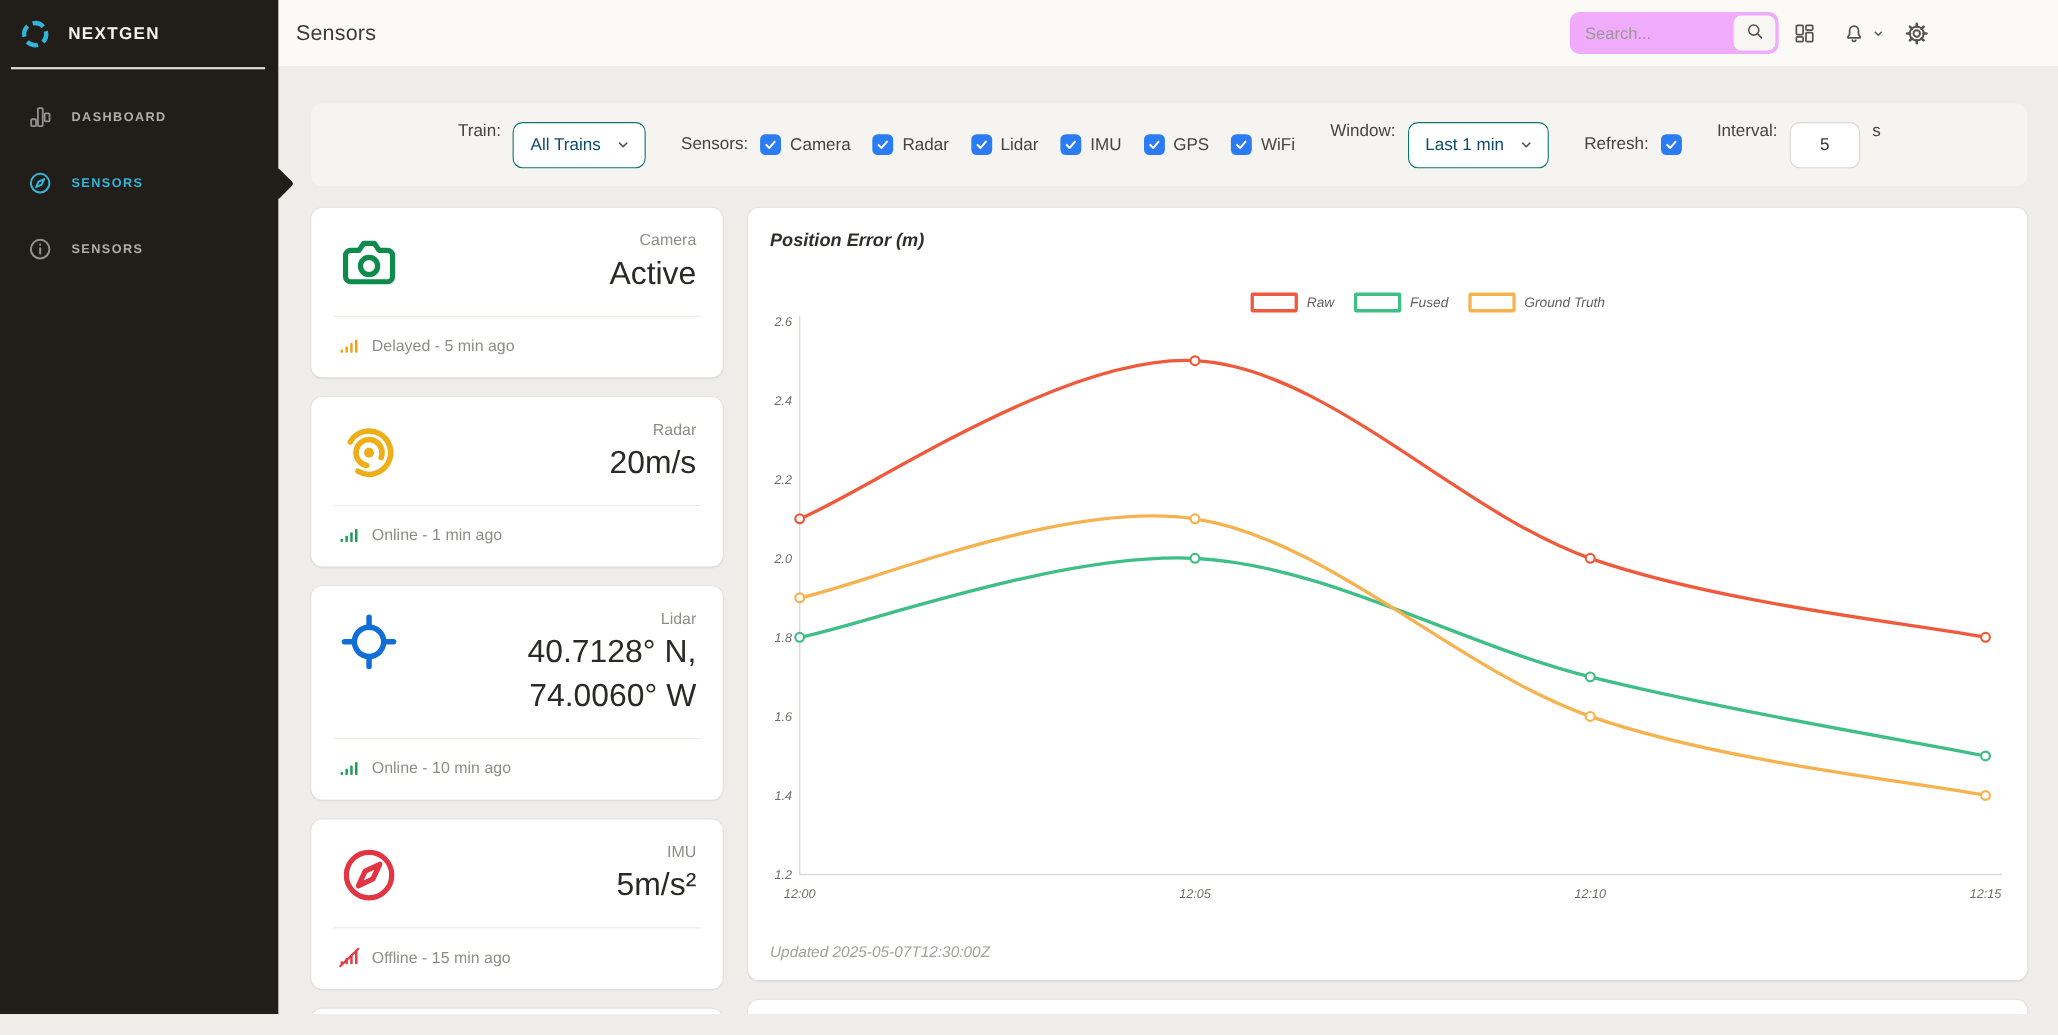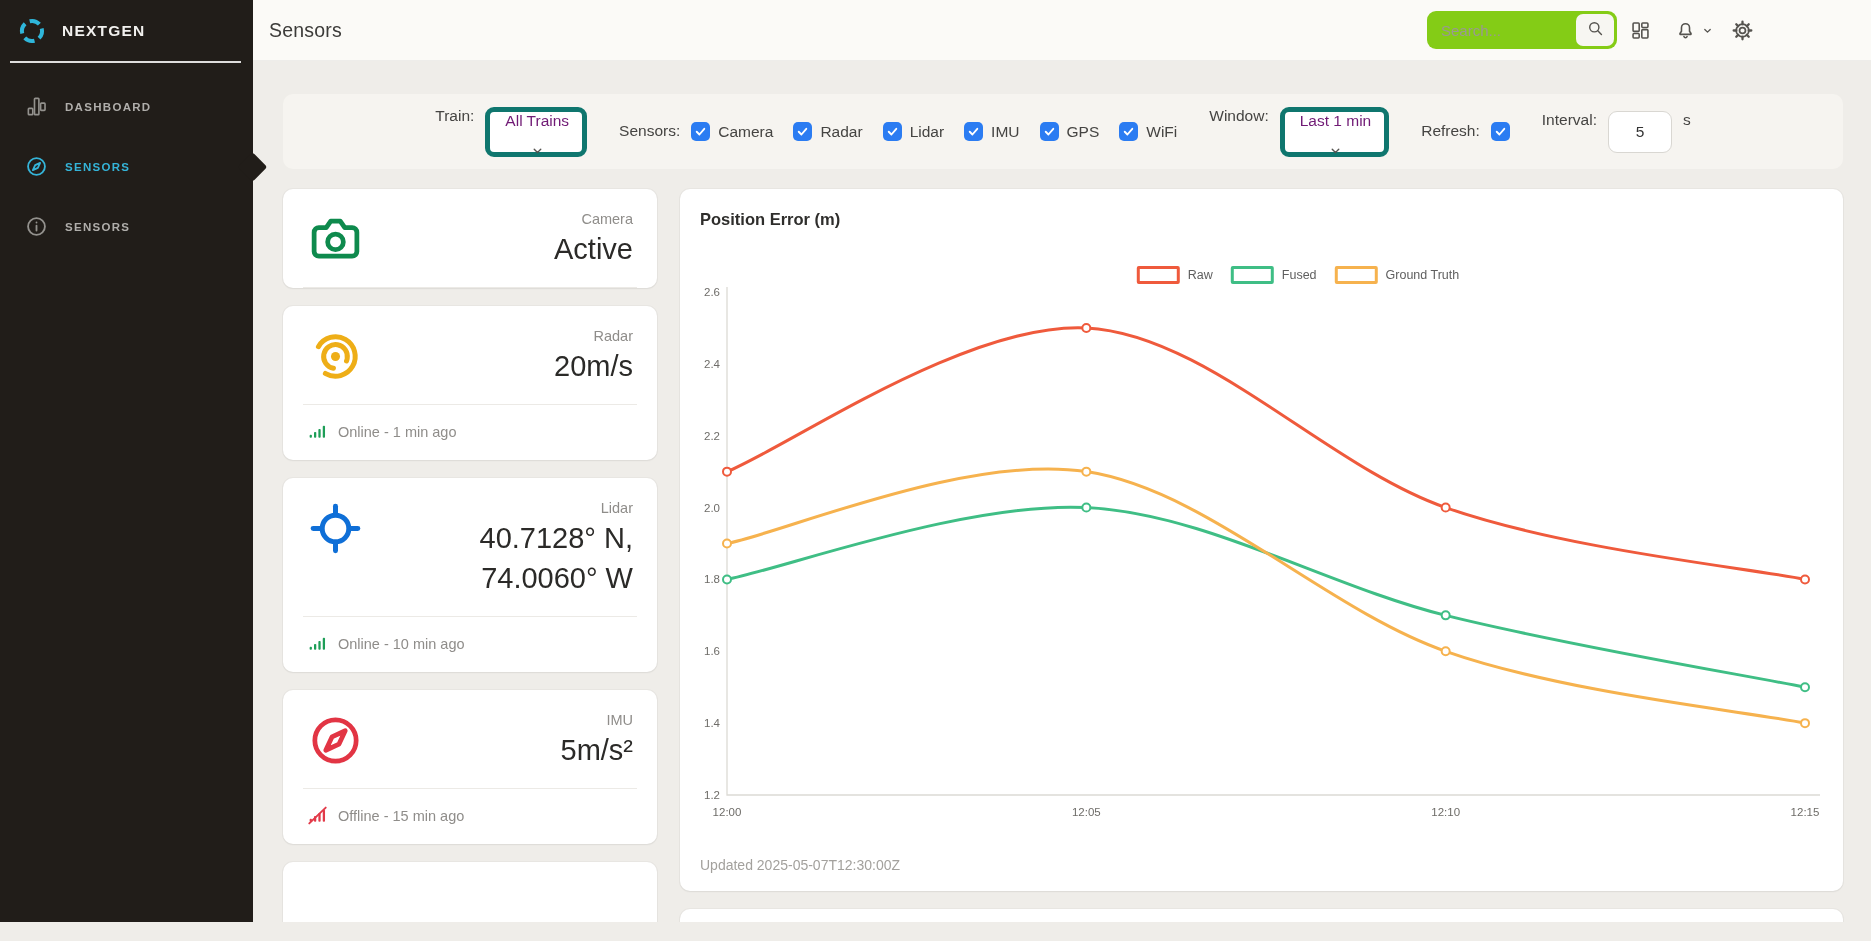--- a/index.html
+++ b/index.html
@@ -19,37 +19,37 @@
   .nav-item .nicon svg{width:23px;height:23px;}
   .nav-item .nlabel{font-size:11.5px;font-weight:700;letter-spacing:1.3px;}
   .nav-item.active,.nav-item.active .nicon{color:#35b4d8;}
   .notch{position:absolute;right:-10px;top:50%;width:21px;height:21px;transform:translateY(-50%) rotate(45deg);background:#211d19;border-radius:3px;}
 
   
   .main{flex:1;min-width:0;display:flex;flex-direction:column;}
   .topbar{height:60px;flex:none;background:#fbfaf7;display:flex;align-items:center;padding-left:16px;border-bottom:1px solid rgba(0,0,0,.05);}
   .page-title{margin:0;font-size:19.5px;font-weight:400;color:#3c3b39;letter-spacing:.2px;}
   .topbar-right{margin-left:auto;display:flex;align-items:center;padding-right:117px;}
-  .searchbox{width:190px;height:38px;background:#84cc16;border-radius:9px;display:flex;align-items:center;}
+  .searchbox{width:190px;height:38px;background:#f0abfc;border-radius:9px;display:flex;align-items:center;}
   .search-input{flex:1;min-width:0;border:0;background:transparent;outline:none;padding:0 6px 0 14px;font-size:15px;color:#444;font-family:inherit;}
   .search-input::placeholder{color:#9a9894;}
   .search-btn{flex:none;width:38px;height:32px;margin-right:3px;border:0;border-radius:7px;background:#f7f6f2;display:flex;align-items:center;justify-content:center;cursor:pointer;color:#55534f;}
   .iconbtn{border:0;background:transparent;padding:0;display:flex;align-items:center;cursor:pointer;color:#55534f;}
   .iconbtn svg{display:block;}
   .gap1{margin-left:13px;} .gap2{margin-left:24px;} .gap3{margin-left:17px;}
 
   
   .content{flex:1;padding:0 28px 0 30px;}
   .filterbar{height:75px;margin:33px 0 20px;background:#f6f4f0;border-radius:10px;display:flex;align-items:center;justify-content:center;gap:32px;font-size:15.5px;color:#454442;}
   .fgroup{display:flex;align-items:flex-start;gap:11px;}
   .checks{display:flex;align-items:center;gap:20px;}
   .chk{display:flex;align-items:center;gap:8px;cursor:pointer;}
   .checkbox{width:19px;height:19px;border-radius:5px;background:#2b7cf2;display:flex;align-items:center;justify-content:center;}
   .checkbox svg{width:13px;height:13px;}
-  .select{height:40px;background:#fff;border:5px solid #0f766e;border-radius:9px;display:flex;align-items:center;gap:14px;padding:0 13px 0 15px;cursor:pointer;color:#701a75;flex-direction:column;}
+  .select{height:40px;background:#fff;border:1px solid #0f766e;border-radius:9px;display:flex;align-items:center;gap:14px;padding:0 13px 0 15px;cursor:pointer;color:#0c4a6e;}
   .select .chev{display:flex;color:#55534f;}
   .num-input{width:58px;height:38px;border:1px solid #d9d7d2;border-radius:9px;background:#fff;text-align:center;font-size:15.5px;color:#333;font-family:inherit;outline:none;}
 
   
   .columns{display:flex;gap:23px;align-items:flex-start;}
   .cards-col{width:374px;flex:none;}
   .charts-col{flex:1;min-width:0;}
 
   
   .card{background:#fff;border-radius:10px;box-shadow:0 1px 2px rgba(40,35,30,.06),0 0 0 1px rgba(40,35,30,.03);margin-bottom:18px;overflow:hidden;}
@@ -59,21 +59,21 @@
   .card-meta{text-align:right;}
   .card-type{font-size:14.5px;color:#8f8d8a;}
   .card-value{font-size:29px;color:#2b2a28;line-height:1.38;margin-top:2px;max-width:245px;margin-left:auto;}
   .card-divider{height:1px;background:#eceae6;margin:0 20px;}
   .card-status{display:flex;align-items:center;gap:10px;padding:16px 24px 18px;color:#8f8d8a;font-size:14.5px;}
   .status-icon{display:flex;}
   .status-icon svg{width:21px;height:21px;}
   .card.partial{height:100px;margin-bottom:0;}
 
   
-  .chart-card{position:relative;background:#fff;border-radius:10px;box-shadow:0 1px 2px rgba(40,35,30,.06),0 0 0 1px rgba(40,35,30,.03);height:702px;overflow:hidden;}
+  .chart-card{position:relative;background:#fff;border-radius:10px;box-shadow:0 1px 2px rgba(40,35,30,.06),0 0 0 1px rgba(40,35,30,.03);height:702px;overflow:hidden;font-style:italic;}
   .chart-card h2{position:absolute;top:21px;left:20px;margin:0;font-size:16.5px;font-weight:700;color:#2f2e2c;}
   .legend{position:absolute;top:77px;left:618px;transform:translateX(-50%);display:flex;gap:18px;align-items:center;}
   .lg-item{display:flex;align-items:center;}
   .lg-box{width:37px;height:12px;border:3.4px solid;border-radius:2px;background:#fff;}
   .lg-label{font-size:12.5px;color:#5f5f5f;margin-left:8px;white-space:nowrap;}
   #chart-svg{position:absolute;top:0;left:0;width:1163px;height:660px;}
   .tick{font-size:11.5px;fill:#6e6c68;font-family:inherit;}
   .updated{position:absolute;left:20px;bottom:18px;font-size:14px;color:#a3a19d;}
   .chart-card.next{margin-top:18px;height:200px;}
 </style>
@@ -288,20 +288,31 @@
                     <path d="M5 7h3.1l1.9-2.7h4L15.9 7H19a2 2 0 0 1 2 2v8a2 2 0 0 1-2 2H5a2 2 0 0 1-2-2V9a2 2 0 0 1 2-2Z"></path>
                     <circle cx="12" cy="13" r="3.3"></circle>
                   </svg>
                 </span>
       <div class="card-meta">
         <div class="card-type">Camera</div>
         <div class="card-value">Active</div>
       </div>
     </div>
     <div class="card-divider"></div>
+    <div class="card-status">
+      <span class="status-icon" style="color: rgb(237, 162, 27);">
+                  <svg viewBox="0 0 24 24" fill="currentColor">
+                    <rect x="3" y="15.8" width="2.6" height="3.2" rx="1"></rect>
+                    <rect x="8" y="12.5" width="2.6" height="6.5" rx="1"></rect>
+                    <rect x="13" y="9" width="2.6" height="10" rx="1"></rect>
+                    <rect x="18" y="5.5" width="2.6" height="13.5" rx="1"></rect>
+                  </svg>
+                </span>
+      <span class="status-text">Delayed - 5 min ago</span>
+    </div>
   </article>
             <article class="card">
     <div class="card-top">
       <span class="sensor-icon" style="color: rgb(238, 174, 23);">
                   <svg viewBox="0 0 24 24" fill="none">
                     <circle cx="12" cy="12" r="1.9" fill="currentColor"></circle>
                     <circle cx="12" cy="12" r="5" stroke="currentColor" stroke-width="2.1" stroke-dasharray="24.5 6.9" transform="rotate(100 12 12)" stroke-linecap="round"></circle>
                     <circle cx="12" cy="12" r="8.3" stroke="currentColor" stroke-width="2.1" stroke-dasharray="39 13.2" transform="rotate(210 12 12)" stroke-linecap="round"></circle>
                   </svg>
                 </span>

